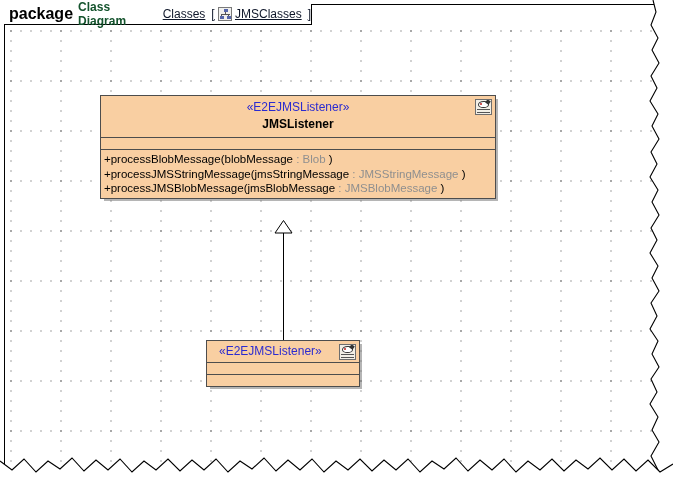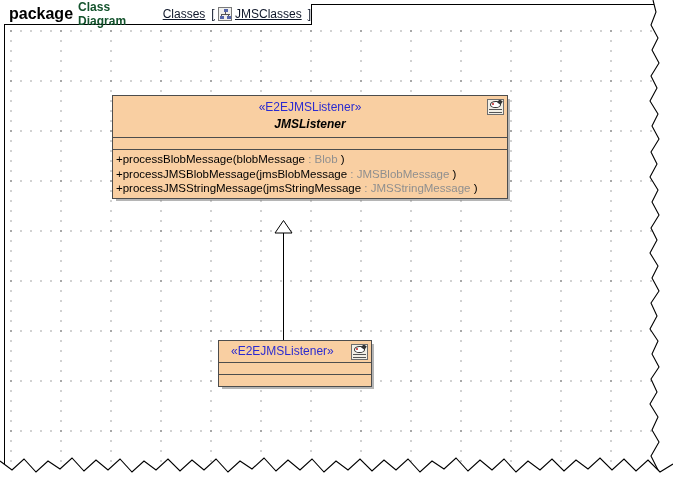--- a/index.html
+++ b/index.html
@@ -70,37 +70,36 @@
   .ragged-right{position:absolute;right:0;top:0;width:45px;height:486px;z-index:4;}
   .ragged-bottom{position:absolute;left:0;bottom:0;width:673px;height:40px;z-index:4;}
 
   
   .uml-class{
     position:absolute;z-index:2;
     background:#f9cfa2;
     border:1px solid #4d4d4d;
     box-sizing:border-box;
     box-shadow:3px 3px 0 -1px rgba(120,120,120,0.55);
-    margin-left:12px;
   }
   .uml-head{
     position:relative;
     padding:4px 4px 5px 4px;
     border-bottom:1px solid #4d4d4d;
     text-align:center;
   }
   .stereotype{
     font-size:12px;color:#2b2bd0;line-height:15px;
     font-family:"Liberation Sans",sans-serif;
   }
   .cls-name{
     font-size:12px;color:#000;font-weight:bold;line-height:16px;
     margin-top:1px;
   }
-  .cls-name.abstract{font-style:italic;text-align:center;}
+  .cls-name.abstract{text-align:center;}
   .corner-icon{
     position:absolute;right:3px;top:3px;width:17px;height:16px;
     border:1px solid #6d6d6d;background:#f2efe6;box-sizing:border-box;
     overflow:hidden;
   }
   .corner-icon .blob{
     position:absolute;left:2px;top:1px;width:11px;height:7px;
     background:#ffffff;border:1px solid #333;border-radius:55% 45% 50% 50%;
     box-sizing:border-box;
   }
@@ -176,24 +175,24 @@
       </div>
       <div class="stereotype">«E2EJMSListener»</div>
       <div class="cls-name abstract">JMSListener</div>
     </div>
     <div class="uml-compartment empty"></div>
     <div class="uml-compartment" style="border-bottom:none;">
       <div class="member">
         <span class="vis">+</span><span class="mname">processBlobMessage</span><span>(</span><span class="pname">blobMessage</span>&nbsp;<span class="ptype">:</span>&nbsp;<span class="ptype">Blob</span>&nbsp;<span>)</span>
       </div>
       <div class="member">
+        <span class="vis">+</span><span class="mname">processJMSStringMessage</span><span>(</span><span class="pname">jmsStringMessage</span>&nbsp;<span class="ptype">:</span>&nbsp;<span class="ptype">JMSStringMessage</span>&nbsp;<span>)</span>
+      </div>
+      <div class="member">
         <span class="vis">+</span><span class="mname">processJMSBlobMessage</span><span>(</span><span class="pname">jmsBlobMessage</span>&nbsp;<span class="ptype">:</span>&nbsp;<span class="ptype">JMSBlobMessage</span>&nbsp;<span>)</span>
-      </div>
-      <div class="member">
-        <span class="vis">+</span><span class="mname">processJMSStringMessage</span><span>(</span><span class="pname">jmsStringMessage</span>&nbsp;<span class="ptype">:</span>&nbsp;<span class="ptype">JMSStringMessage</span>&nbsp;<span>)</span>
       </div>
     </div>
   </div>
 
   <div class="uml-class" style="left:206px;top:340px;width:154px;">
     <div class="uml-head" style="padding:3px 4px 3px 4px;">
       <div class="corner-icon">
         <span class="blob"></span>
           <span class="dot"></span>
           <span class="tail"></span>

